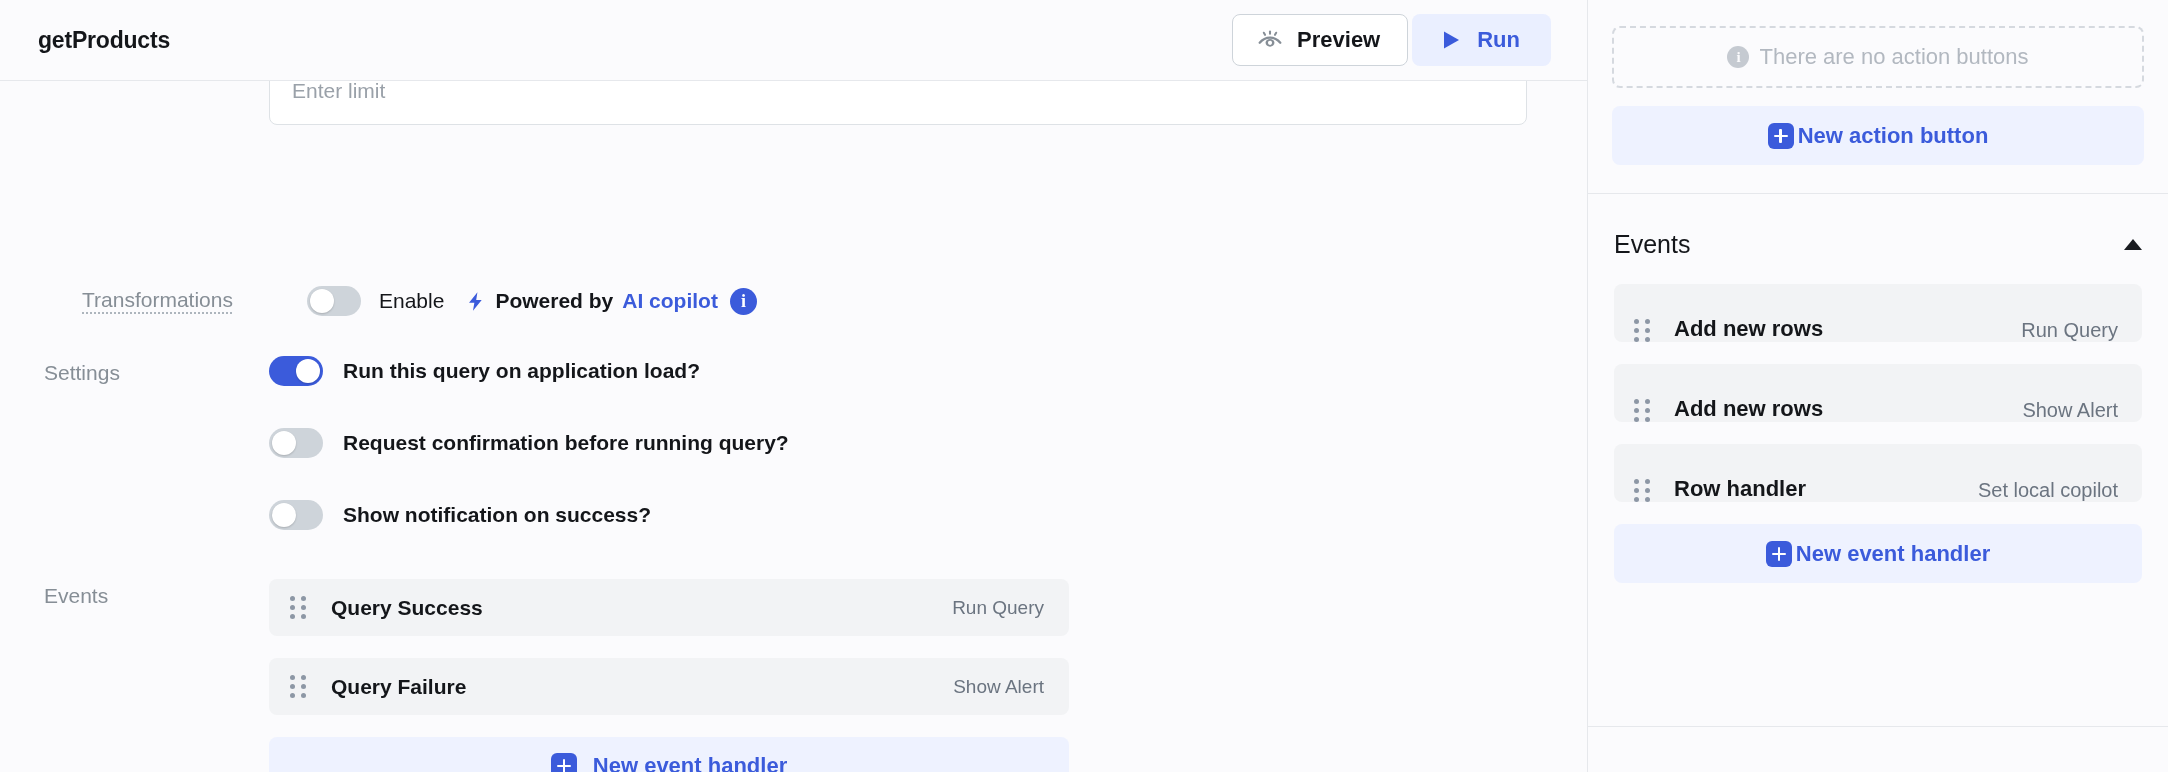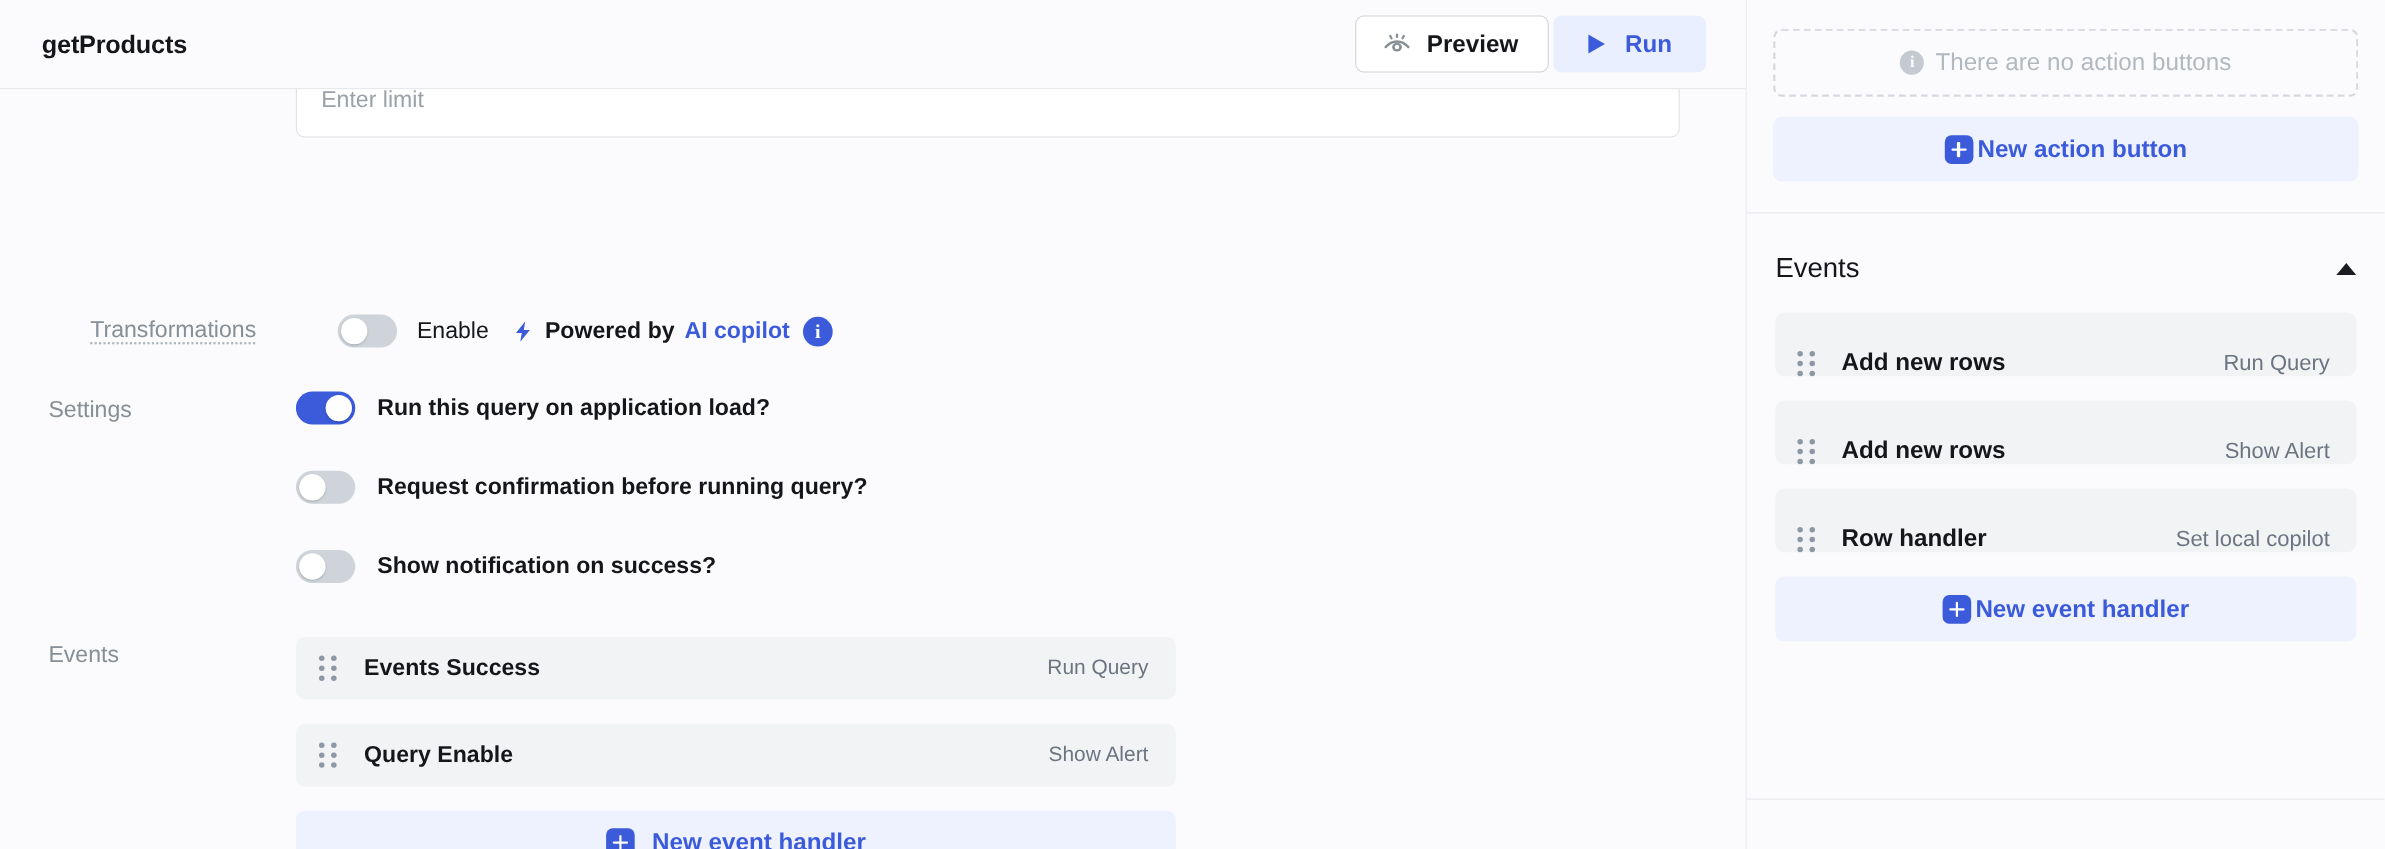--- a/index.html
+++ b/index.html
@@ -543,34 +543,34 @@
 
             <div class="event-row">
               <span class="drag-handle">
                 <i></i>
                   <i></i>
                   <i></i>
                   <i></i>
                   <i></i>
                   <i></i>
               </span>
-              <span class="event-name">Events Success</span>
+              <span class="event-name">Query Success</span>
               <span class="event-action">Run Query</span>
             </div>
 
             <div class="event-row">
               <span class="drag-handle">
                 <i></i>
                   <i></i>
                   <i></i>
                   <i></i>
                   <i></i>
                   <i></i>
               </span>
-              <span class="event-name">Query Enable</span>
+              <span class="event-name">Query Failure</span>
               <span class="event-action">Show Alert</span>
             </div>
 
             <div class="new-handler-btn">
               <span class="plus-box"></span>
               <span class="new-handler-label">New event handler</span>
             </div>
 
           </div>
         </div>

